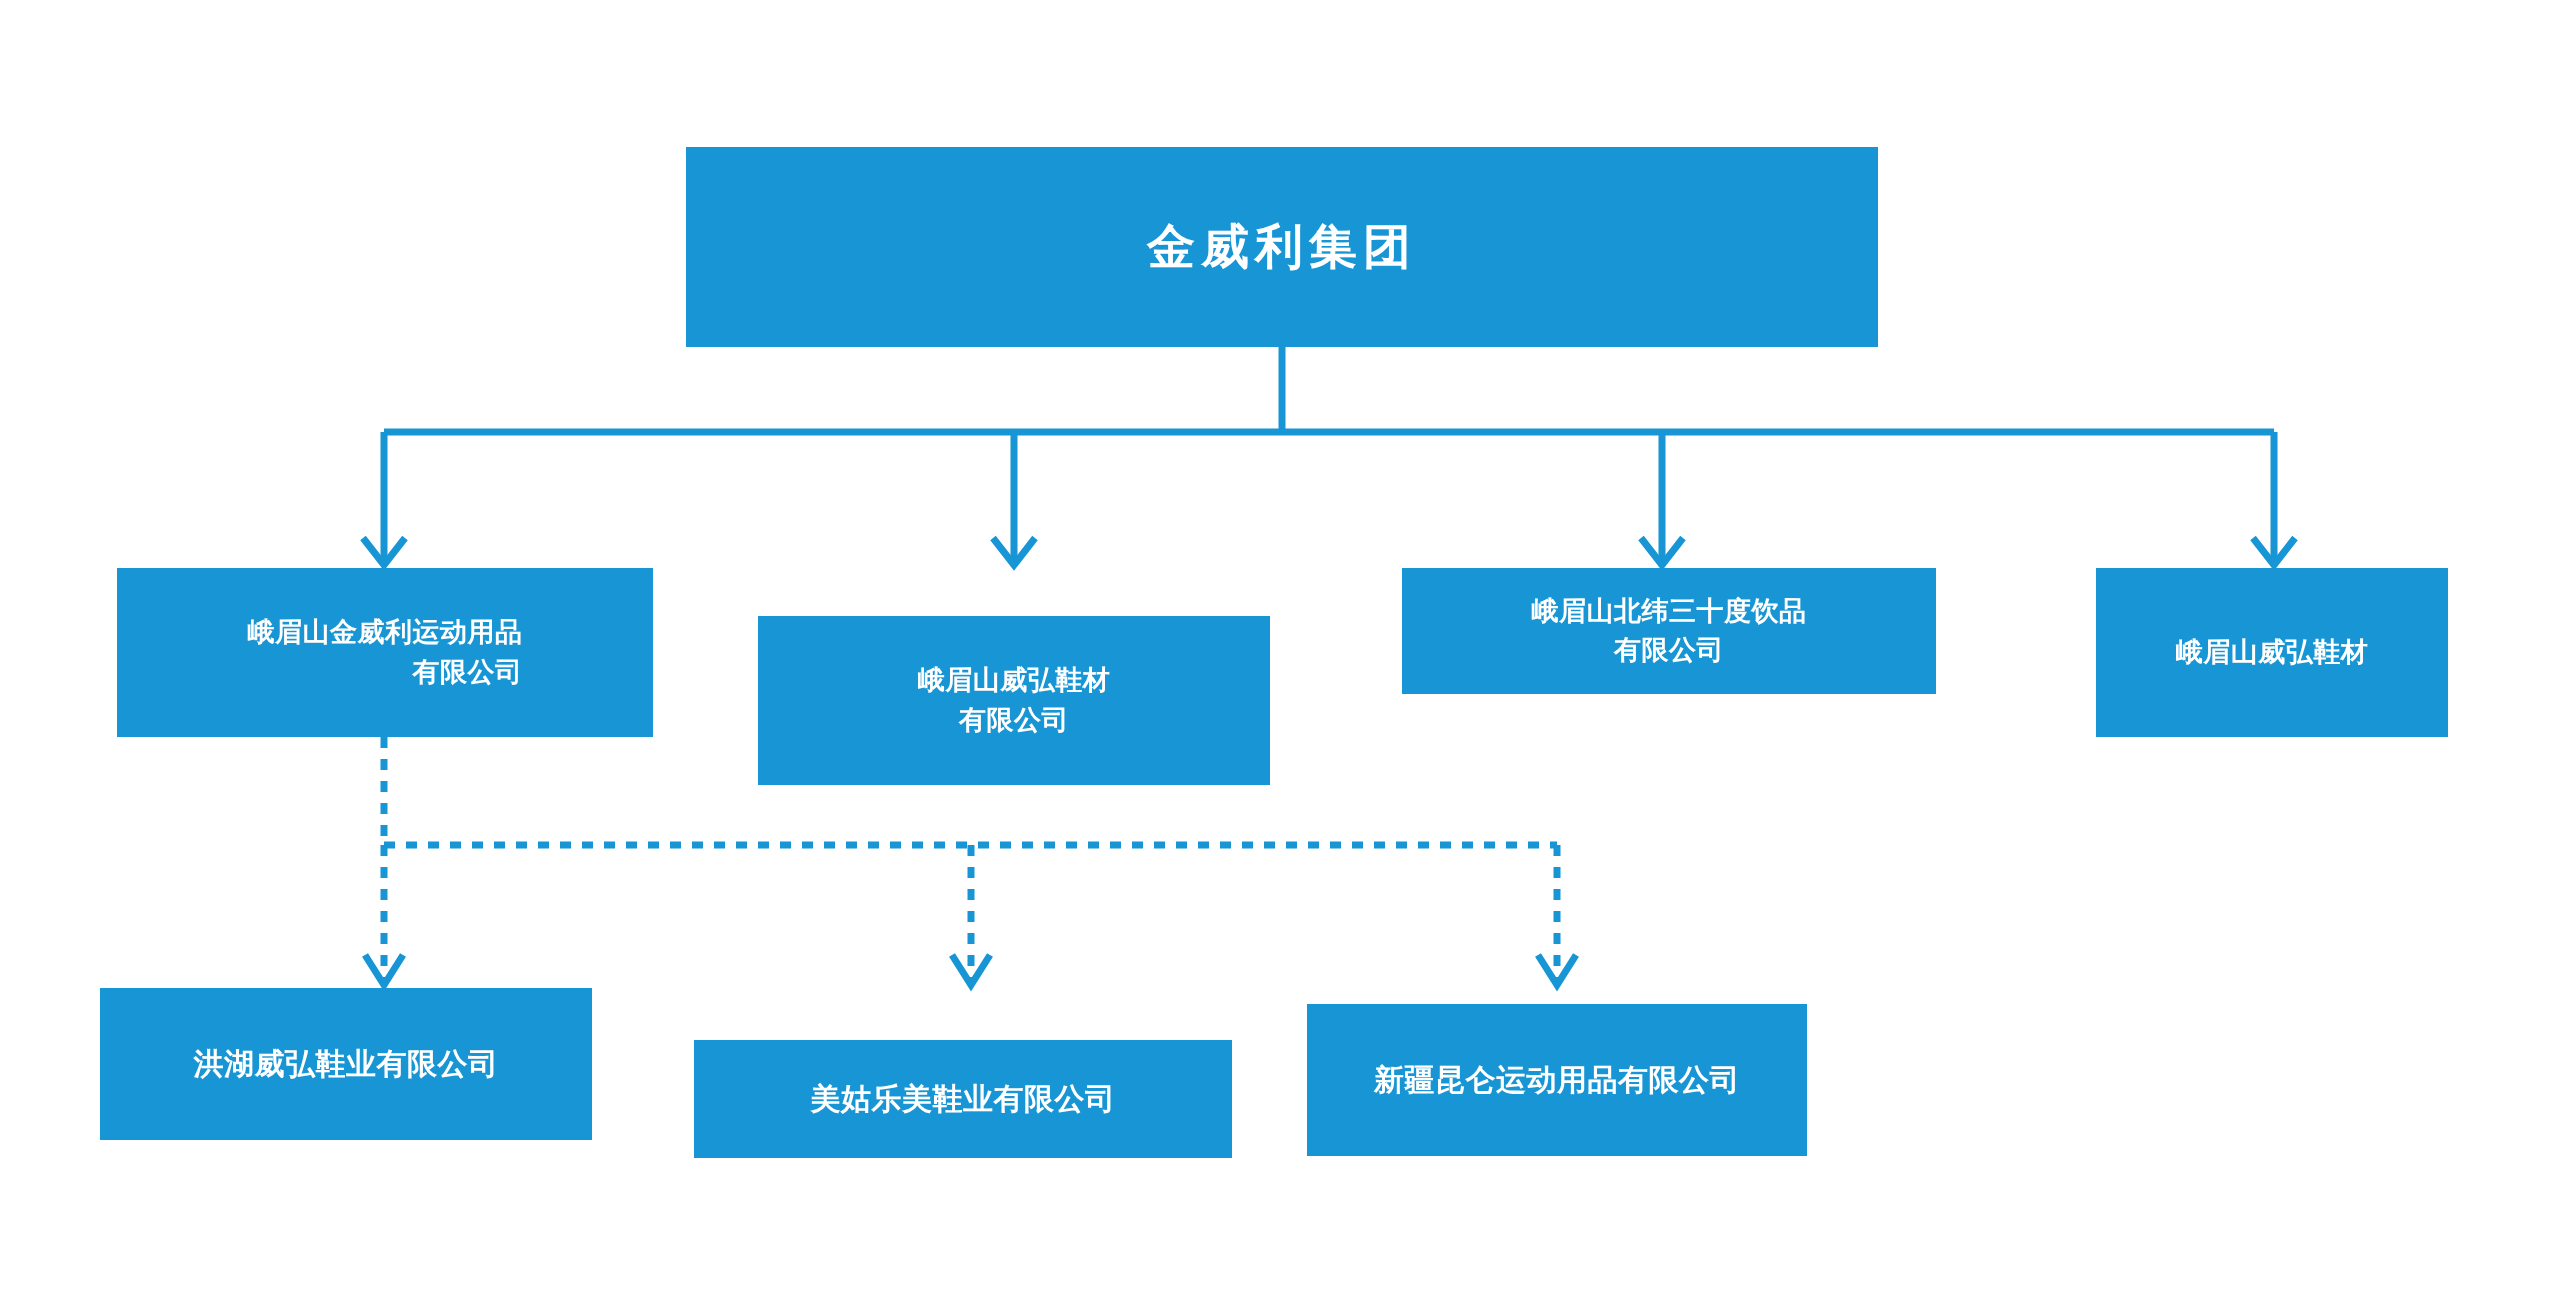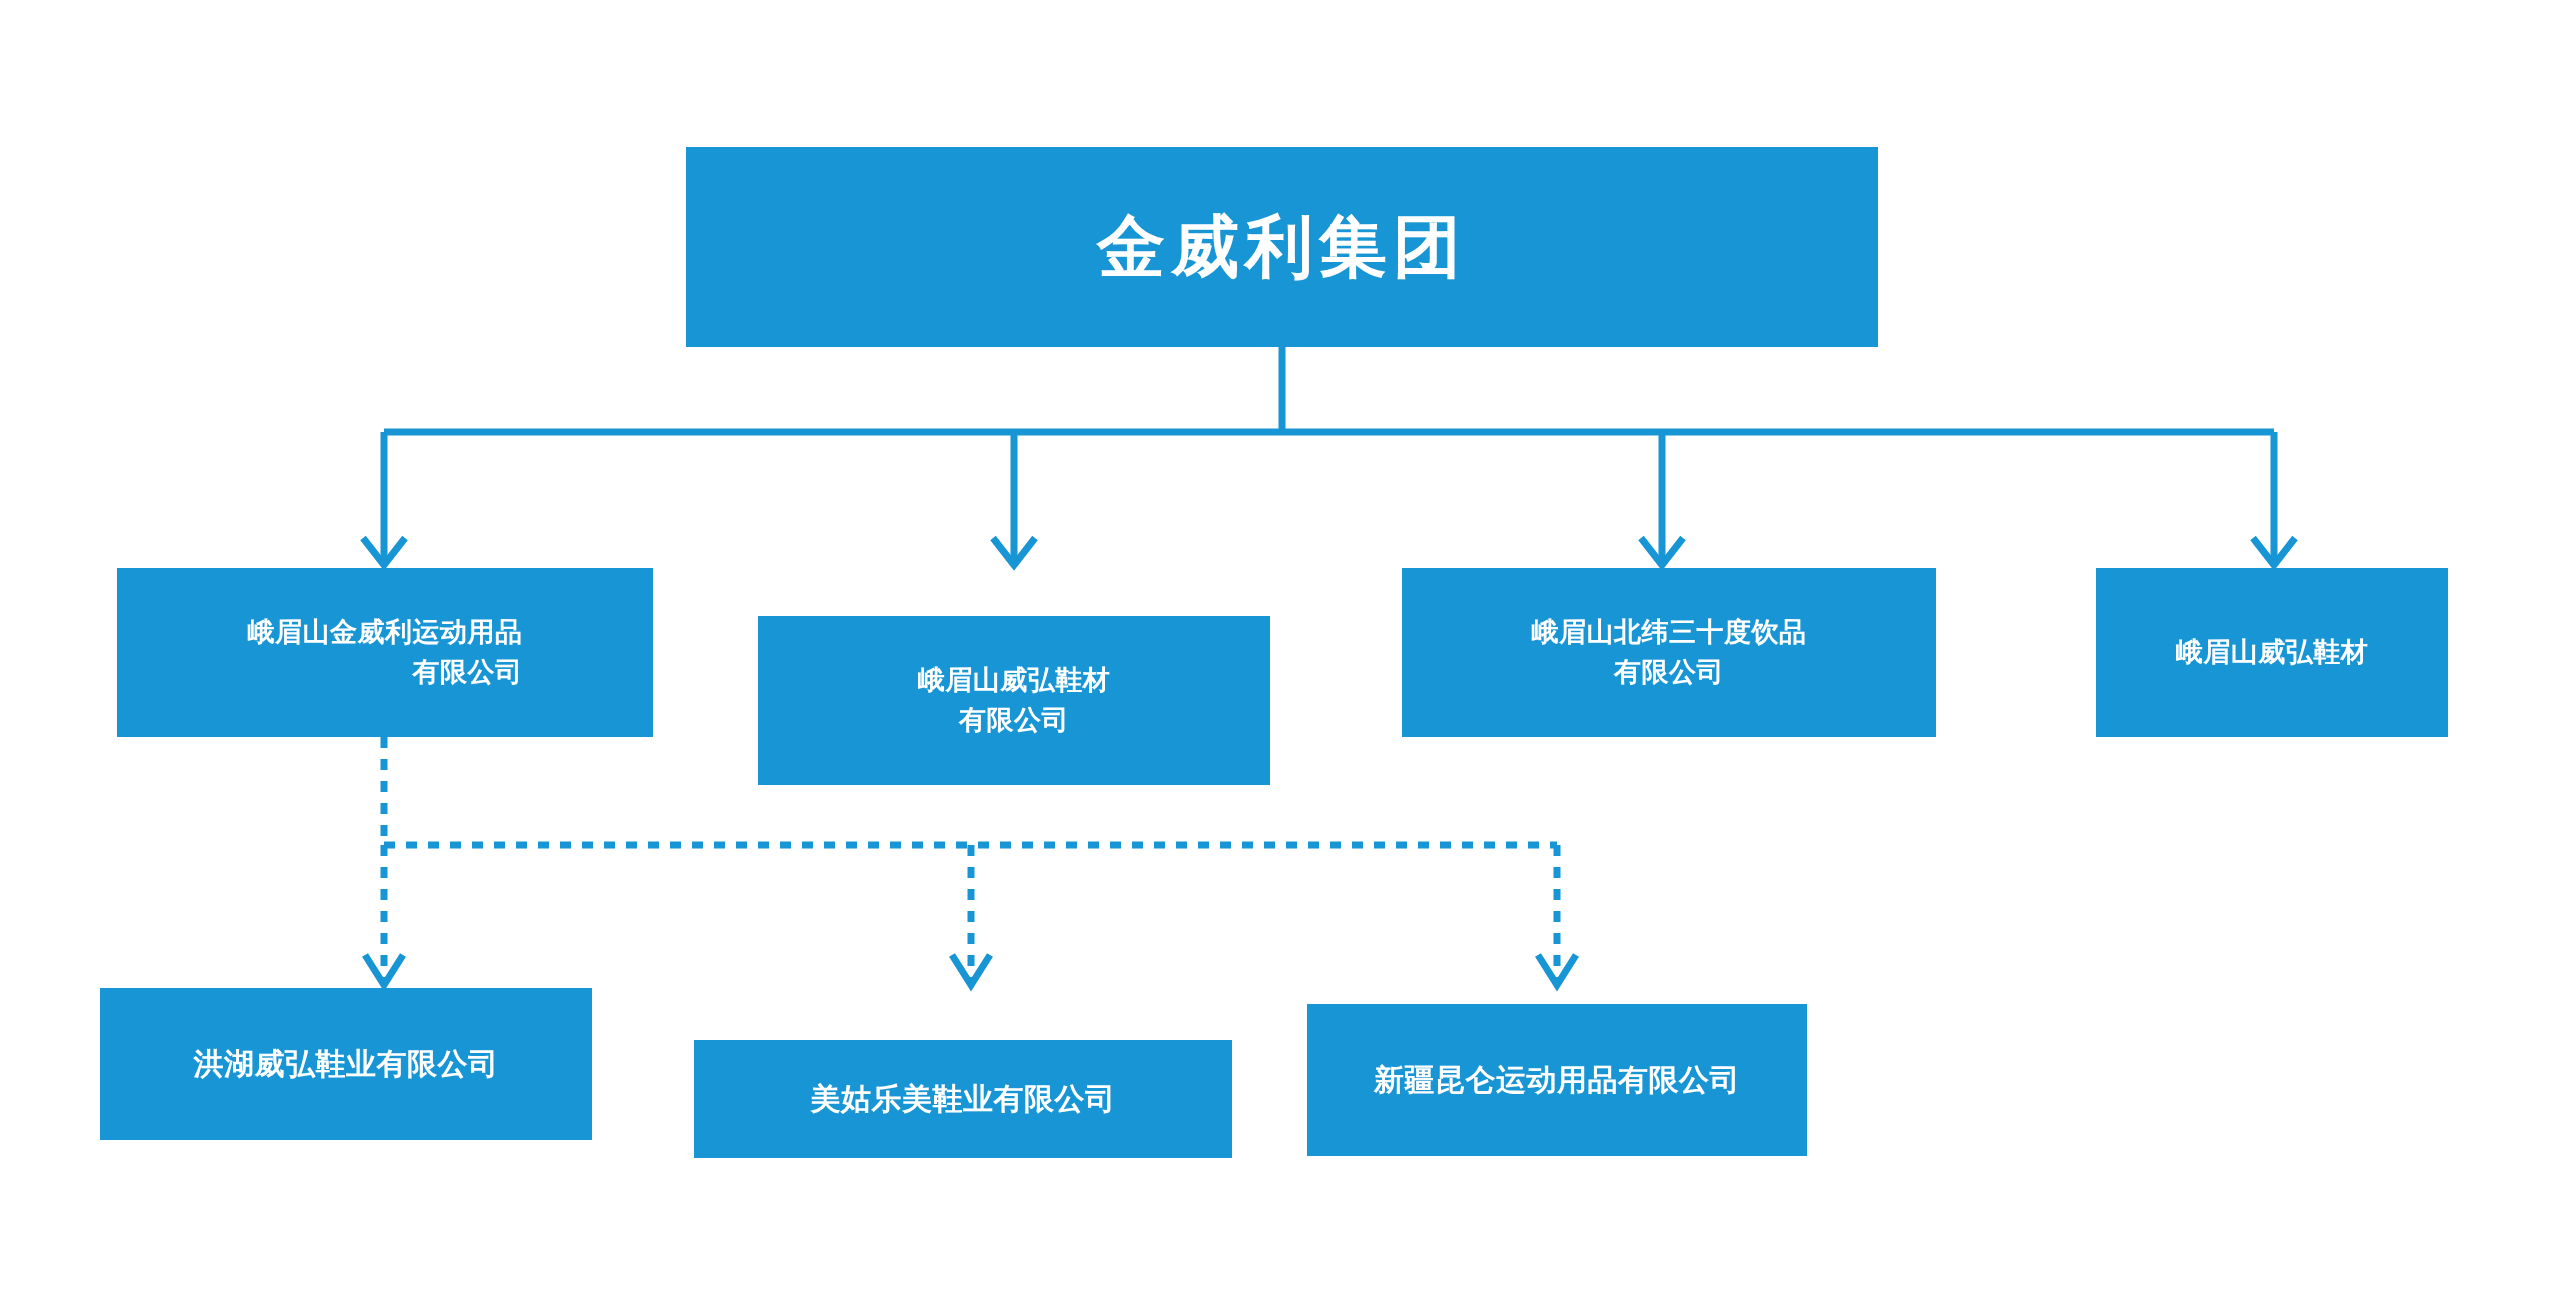--- a/index.html
+++ b/index.html
@@ -34,21 +34,21 @@
     display: flex;
     align-items: center;
     justify-content: center;
     text-align: center;
     font-weight: bold;
     line-height: 1.45;
     letter-spacing: 0.5px;
     white-space: pre-line;
   }
   .node.root {
-    font-size: 68px;
+    font-size: 48px;
     letter-spacing: 6px;
     line-height: 1.2;
   }
   .node.level2 {
     font-size: 27px;
   }
   .node.level3 {
     font-size: 30px;
   }
 </style>
@@ -98,21 +98,21 @@
   <div class="node level2" style="left:117px; top:568px; width:536px; height:169px;text-align:right;">
     <span>峨眉山金威利运动用品
 有限公司</span>
   </div>
 
   <div class="node level2" style="left:758px; top:568px; width:512px; height:169px;margin-top:48px;">
     <span>峨眉山威弘鞋材
 有限公司</span>
   </div>
 
-  <div class="node level2" style="left:1402px; top:568px; width:534px; height:169px;">
+  <div class="node level2" style="left:1402px; top:568px; width:534px; height:126px;">
     <span>峨眉山北纬三十度饮品
 有限公司</span>
   </div>
 
   <div class="node level2" style="left:2096px; top:568px; width:352px; height:169px;">
     <span>峨眉山威弘鞋材</span>
   </div>
 
   <div class="node level3" style="left:100px; top:988px; width:492px; height:152px;">
     <span>洪湖威弘鞋业有限公司</span>

